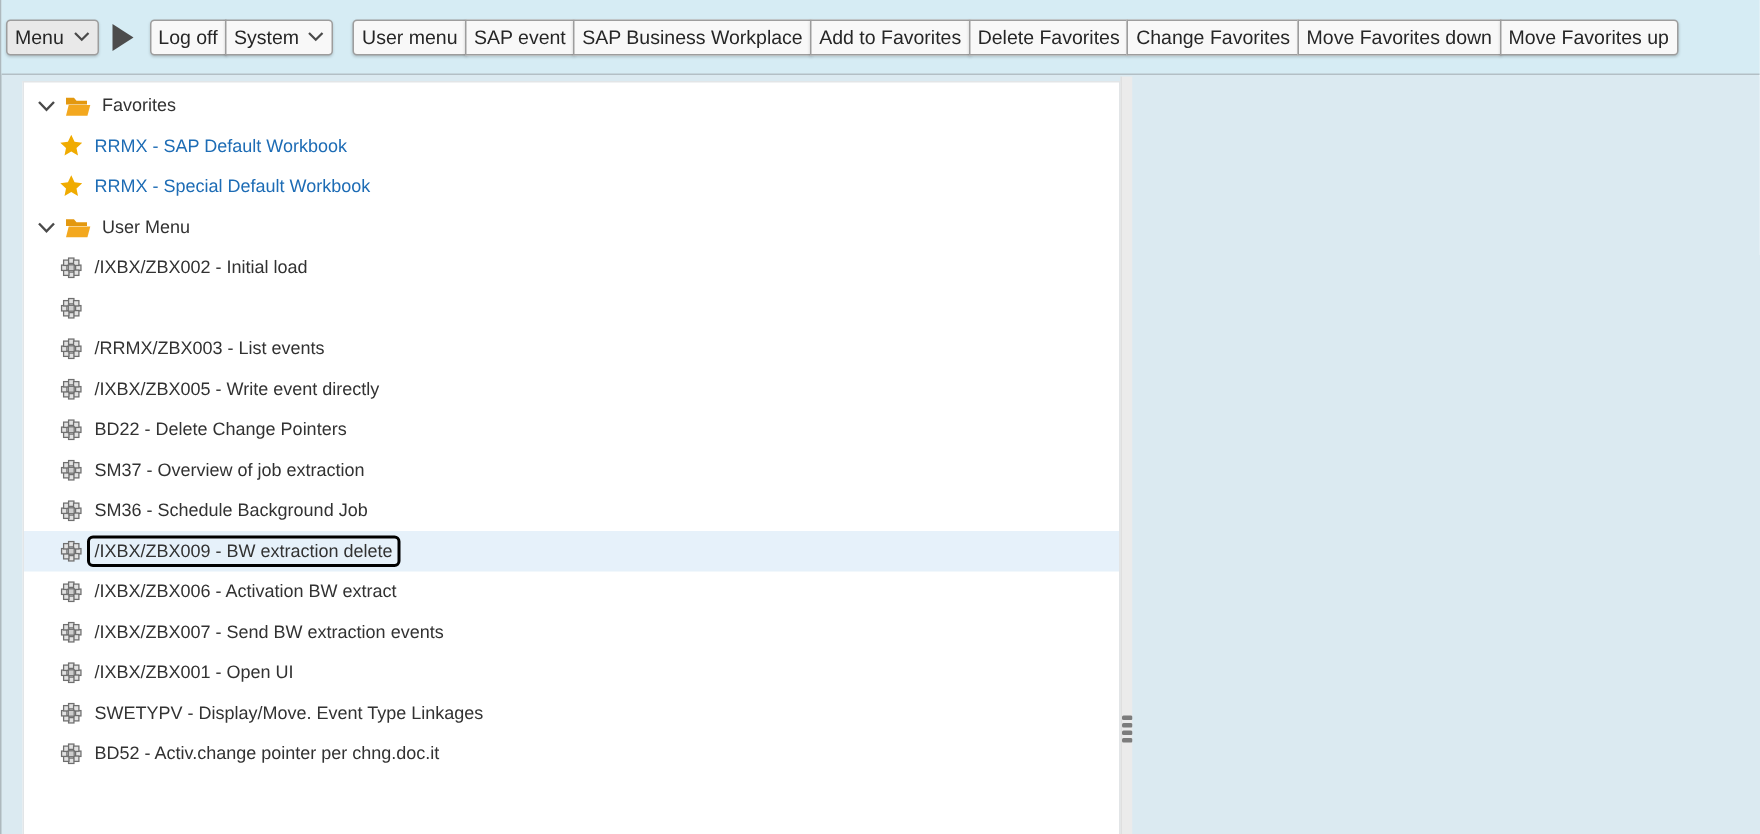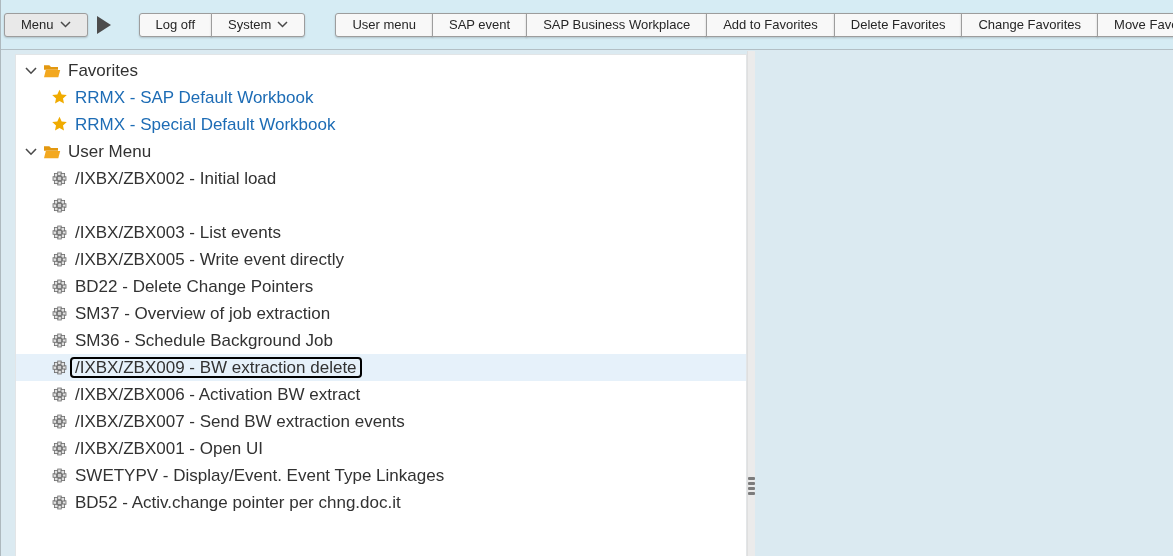--- a/index.html
+++ b/index.html
@@ -13,42 +13,42 @@
 
   
   .toolbar{
     position:absolute;top:0;left:0;right:0;height:50px;
     background:#d6ecf4;border-bottom:1px solid #b3bfc5;
     display:flex;align-items:center;padding-left:3px;box-sizing:border-box;
   }
   .tb-btn{
     height:24px;display:inline-flex;align-items:center;gap:6px;
     background:#f8f8f8;border:1px solid #9d9d9d;border-radius:0;
-    padding:0 16px;font-size:13px;color:#262626;cursor:default;
+    padding:0 5px;font-size:13px;color:#262626;cursor:default;
     box-shadow:0 1px 2px rgba(0,0,0,0.18);
     font-family:"Liberation Sans", sans-serif;white-space:nowrap;
   }
   .menu-btn{background:#e9e9e9;border-radius:3px;}
   .btn-group{display:inline-flex;}
   .btn-group .tb-btn{margin-left:-1px;}
-  .btn-group .tb-btn:first-child{margin-left:17px;border-top-left-radius:3px;border-bottom-left-radius:3px;}
+  .btn-group .tb-btn:first-child{margin-left:0;border-top-left-radius:3px;border-bottom-left-radius:3px;}
   .btn-group .tb-btn:last-child{border-top-right-radius:3px;border-bottom-right-radius:3px;}
   .play-wrap{margin:0 11px 0 9px;display:flex;align-items:center;cursor:default;}
   .play-tri{width:0;height:0;border-left:14px solid #4c4c4c;border-top:9px solid transparent;border-bottom:9px solid transparent;}
   .grp-gap{margin-left:13px;}
 
   
   .tree-panel{
     position:absolute;left:14px;top:54px;width:732px;bottom:0;
     background:#ffffff;border:1px solid #e2e5e7;border-bottom:none;
     box-sizing:border-box;padding-top:2px;overflow:hidden;
   }
-  .row{height:27px;display:flex;align-items:center;font-size:17px;color:#323232;}
+  .row{height:27px;display:flex;align-items:center;font-size:12px;color:#323232;}
   .row.folder{padding-left:8px;}
-  .row.item{padding-left:35px;}
+  .row.item{padding-left:23px;}
   .row.selected{background:#e6f1fa;}
   .chev{width:13px;display:flex;justify-content:center;margin-right:5px;}
   .ficon{width:19px;display:flex;justify-content:center;margin-right:7px;}
   .iicon{width:17px;display:flex;justify-content:center;margin-right:7px;}
   .lbl{line-height:17px;}
   .lbl.link{color:#1d6cb5;}
   .lbl.focused{border:2px solid #000;border-radius:4px;padding:0 3px;margin-left:-5px;}
 
   
   .splitter{
@@ -210,21 +210,21 @@
               <rect x="6.1" y="11.1" width="3.8" height="3.8"></rect>
               <rect x="2.56" y="9.64" width="3.8" height="3.8"></rect>
               <rect x="1.1" y="6.1" width="3.8" height="3.8"></rect>
               <rect x="2.56" y="2.56" width="3.8" height="3.8"></rect>
               <rect x="6.1" y="1.1" width="3.8" height="3.8"></rect>
               <rect x="9.64" y="2.56" width="3.8" height="3.8"></rect>
               <rect x="5.9" y="5.9" width="4.2" height="4.2" fill="#cdcdcd"></rect>
             </g>
           </svg>
         </span>
-        <span class="lbl">/IXBX/ZBX003 - List events</span>
+        <span class="lbl">/RRMX/ZBX003 - List events</span>
       </div>
       <div class="row item">
         <span class="iicon">
           <svg width="15" height="15" viewBox="0 0 16 16">
             <g fill="#e2e2e2" stroke="#6f6f6f" stroke-width="0.9">
               <rect x="11.1" y="6.1" width="3.8" height="3.8"></rect>
               <rect x="9.64" y="9.64" width="3.8" height="3.8"></rect>
               <rect x="6.1" y="11.1" width="3.8" height="3.8"></rect>
               <rect x="2.56" y="9.64" width="3.8" height="3.8"></rect>
               <rect x="1.1" y="6.1" width="3.8" height="3.8"></rect>
@@ -372,21 +372,21 @@
               <rect x="6.1" y="11.1" width="3.8" height="3.8"></rect>
               <rect x="2.56" y="9.64" width="3.8" height="3.8"></rect>
               <rect x="1.1" y="6.1" width="3.8" height="3.8"></rect>
               <rect x="2.56" y="2.56" width="3.8" height="3.8"></rect>
               <rect x="6.1" y="1.1" width="3.8" height="3.8"></rect>
               <rect x="9.64" y="2.56" width="3.8" height="3.8"></rect>
               <rect x="5.9" y="5.9" width="4.2" height="4.2" fill="#cdcdcd"></rect>
             </g>
           </svg>
         </span>
-        <span class="lbl">SWETYPV - Display/Event. Event Type Linkages</span>
+        <span class="lbl">SWETYPV - Display/Move. Event Type Linkages</span>
       </div>
       <div class="row item">
         <span class="iicon">
           <svg width="15" height="15" viewBox="0 0 16 16">
             <g fill="#e2e2e2" stroke="#6f6f6f" stroke-width="0.9">
               <rect x="11.1" y="6.1" width="3.8" height="3.8"></rect>
               <rect x="9.64" y="9.64" width="3.8" height="3.8"></rect>
               <rect x="6.1" y="11.1" width="3.8" height="3.8"></rect>
               <rect x="2.56" y="9.64" width="3.8" height="3.8"></rect>
               <rect x="1.1" y="6.1" width="3.8" height="3.8"></rect>

